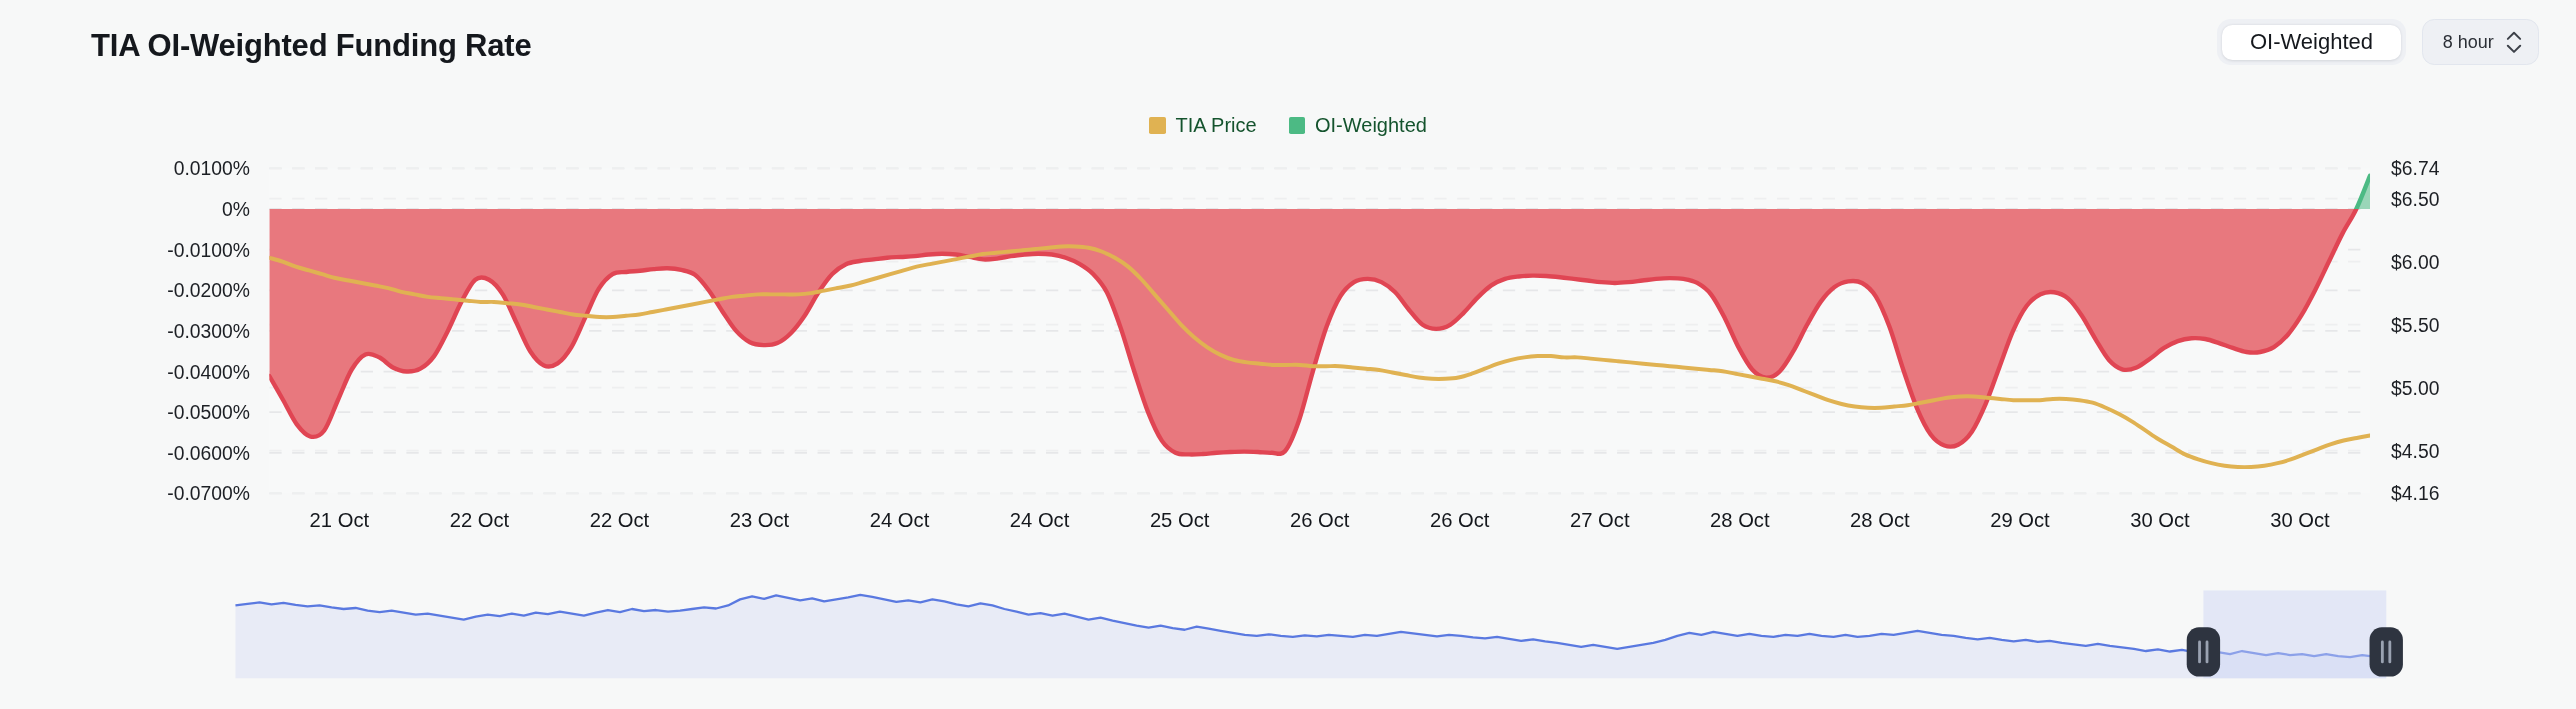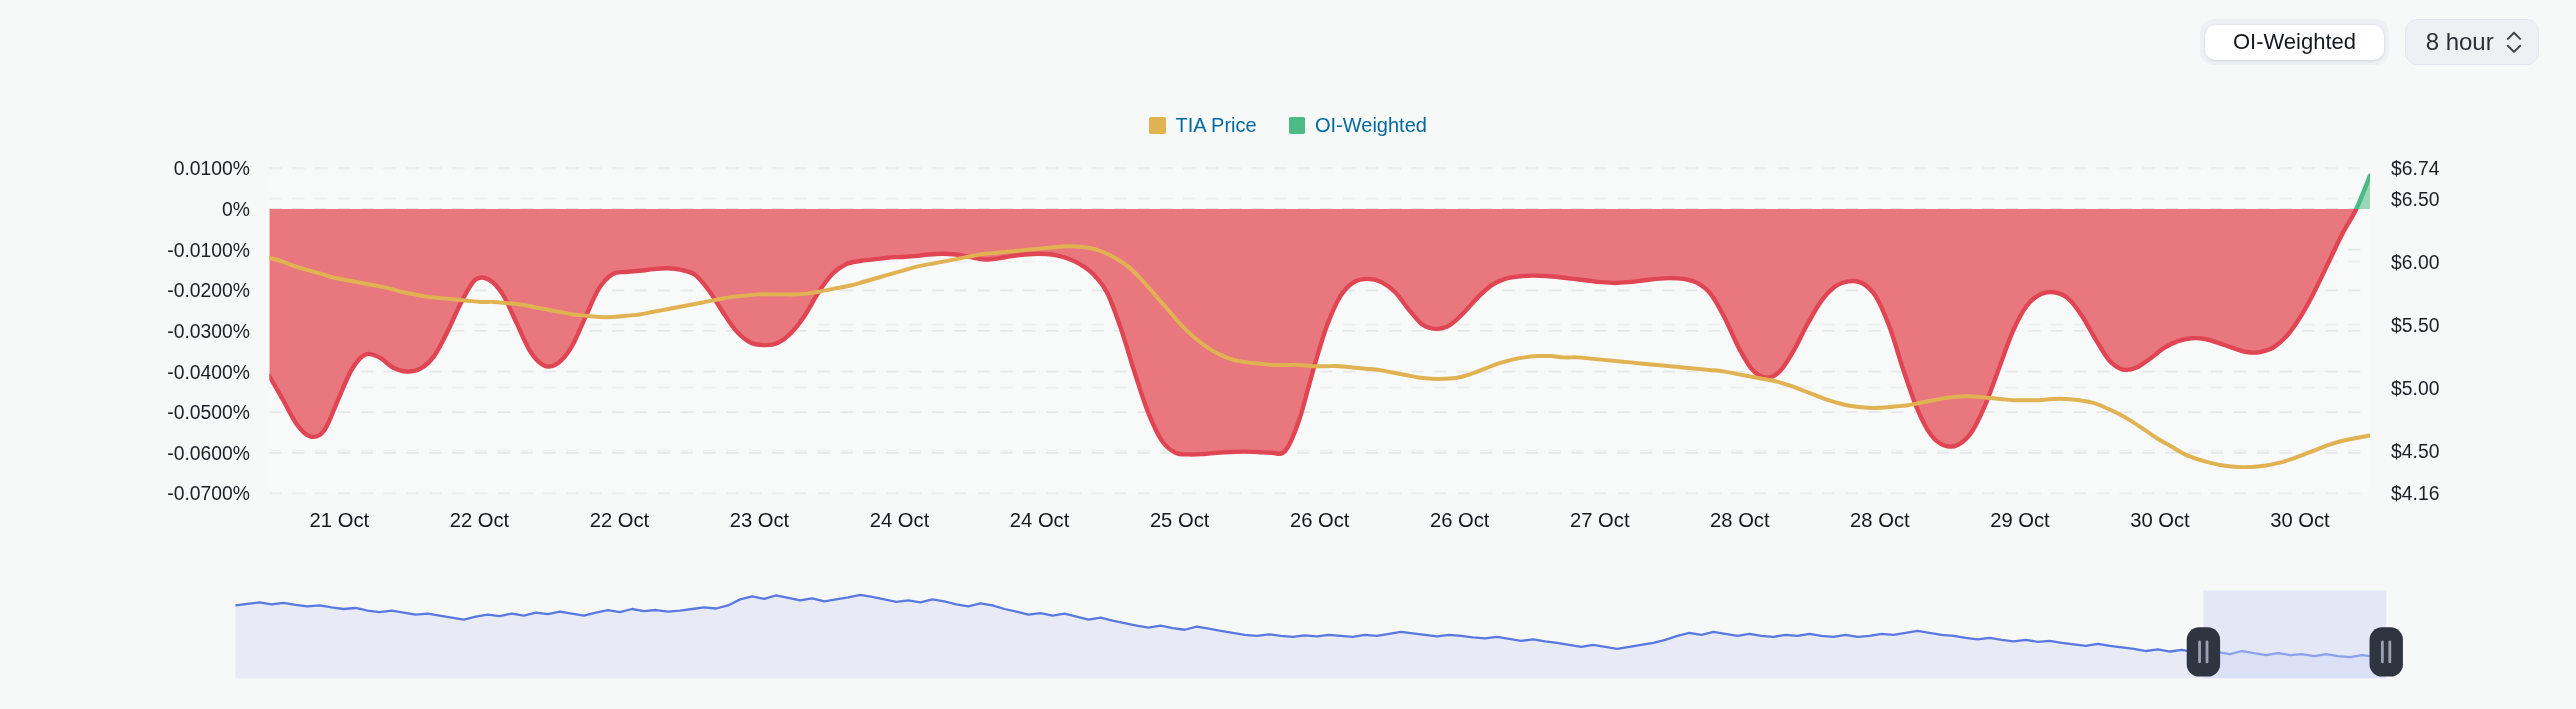--- a/index.html
+++ b/index.html
@@ -97,21 +97,21 @@
     align-items: center;
     background: #eef0f4;
     border: 0.9px solid #e2e6ee;
     border-radius: 12.3px;
     height: 46px;
     box-sizing: border-box;
     padding: 0 16px 0 19.3px;
     cursor: pointer;
   }
   .stepper-box .sel-val {
-    font-size: 24px;
+    font-size: 18px;
     color: #2b2f36;
     white-space: nowrap;
   }
   .stepper-arrows {
     display: flex;
     flex-direction: column;
     align-items: center;
     margin-left: 12.3px;
     gap: 2.6px;
   }
@@ -133,21 +133,21 @@
     align-items: center;
     gap: 9.7px;
     cursor: pointer;
   }
   .legend-swatch {
     width: 16.7px; height: 16.7px;
     border-radius: 1.8px;
   }
   .legend-label {
     font-size: 20px;
-    color: #0369a1;
+    color: #14532d;
     white-space: nowrap;
   }
 
   
   .chart-wrap {
     position: absolute;
     left: 4px; top: 149px;
     width: 2098px;
     height: 413px;
   }
@@ -173,20 +173,21 @@
     left: 0; top: 571px;
     width: 2576px;
     height: 132px;
   }
 </style>
 </head>
 <body>
 
 <div id="app">
 
+  <div class="page-title">TIA OI-Weighted Funding Rate</div>
 
   <div class="toolbar">
 
     <div class="segmented">
       <button class="seg-btn active">OI-Weighted</button>
     </div>
 
 
     <div class="stepper-box">
       <span class="sel-val">8 hour</span>

